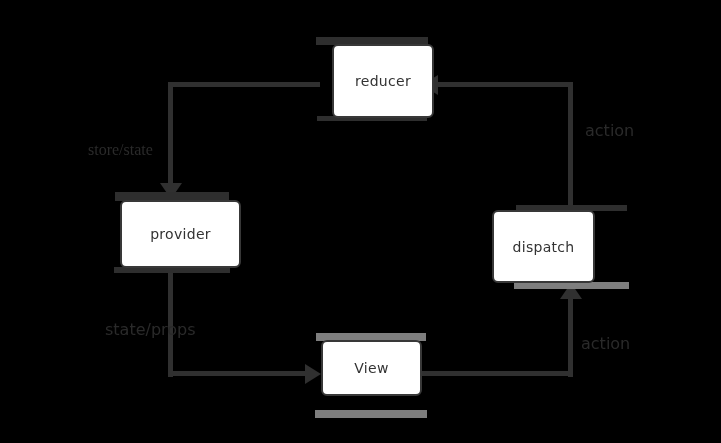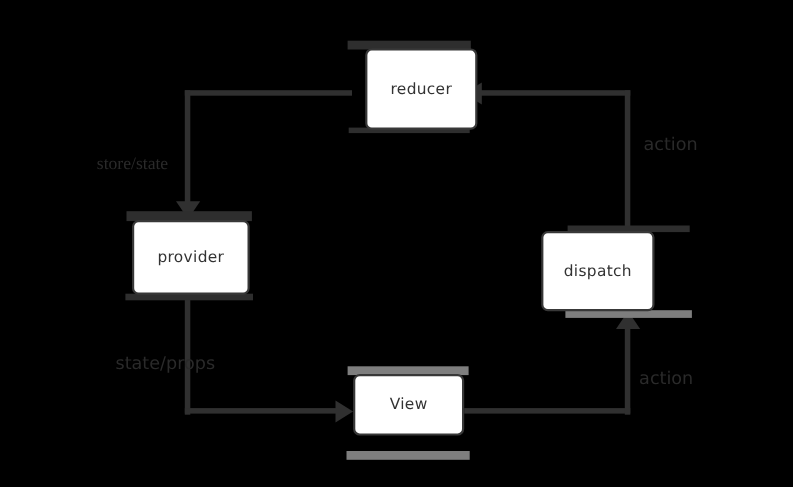--- a/index.html
+++ b/index.html
@@ -100,21 +100,21 @@
   .b-reducer-bottom { left: 317px; top: 116px; width: 110px; height: 5px; }
   .b-provider-top   { left: 115px; top: 192px; width: 114px; height: 9px; }
   .b-provider-bottom{ left: 114px; top: 267px; width: 116px; height: 6px; }
   .b-dispatch-top   { left: 516px; top: 205px; width: 111px; height: 6px; }
   .b-dispatch-bottom{ left: 514px; top: 282px; width: 115px; height: 7px; }
   .b-view-top       { left: 316px; top: 333px; width: 110px; height: 8px; }
   .b-view-bottom    { left: 315px; top: 410px; width: 112px; height: 8px; }
 
   
   .n-reducer  { left: 332px; top: 44px;  width: 102px; height: 74px; }
-  .n-provider { left: 120px; top: 200px; width: 107px; height: 68px; }
+  .n-provider { left: 120px; top: 200px; width: 121px; height: 68px; }
   .n-dispatch { left: 492px; top: 210px; width: 103px; height: 73px; }
   .n-view     { left: 321px; top: 340px; width: 101px; height: 56px; }
 
   
   .l-store-state   { left: 88px;  top: 141px; font-family: Liberation Serif, serif; }
   .l-action-top    { left: 585px; top: 121px; }
   .l-state-props   { left: 87px;  top: 320px; margin-left: 18px; }
   .l-action-bottom { left: 581px; top: 334px; }
 </style>
 </head>

